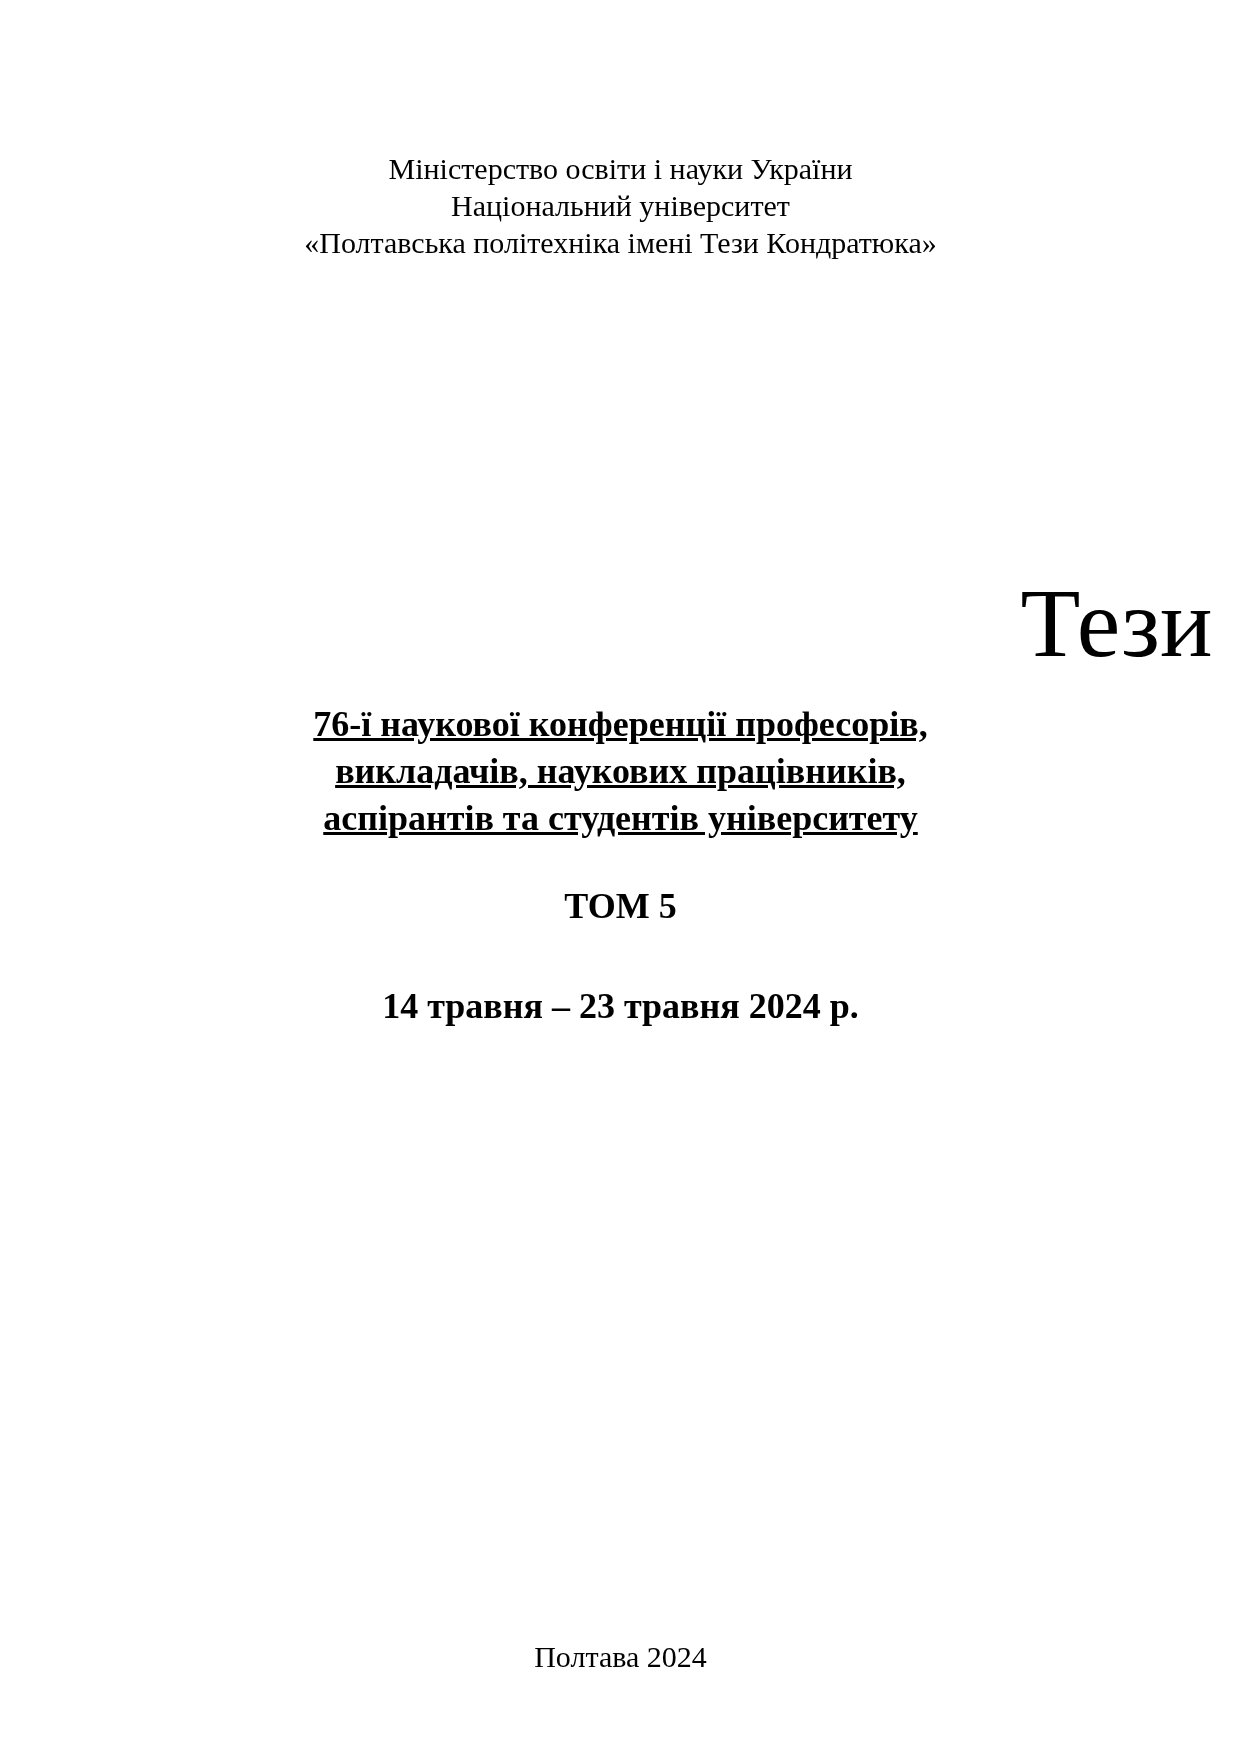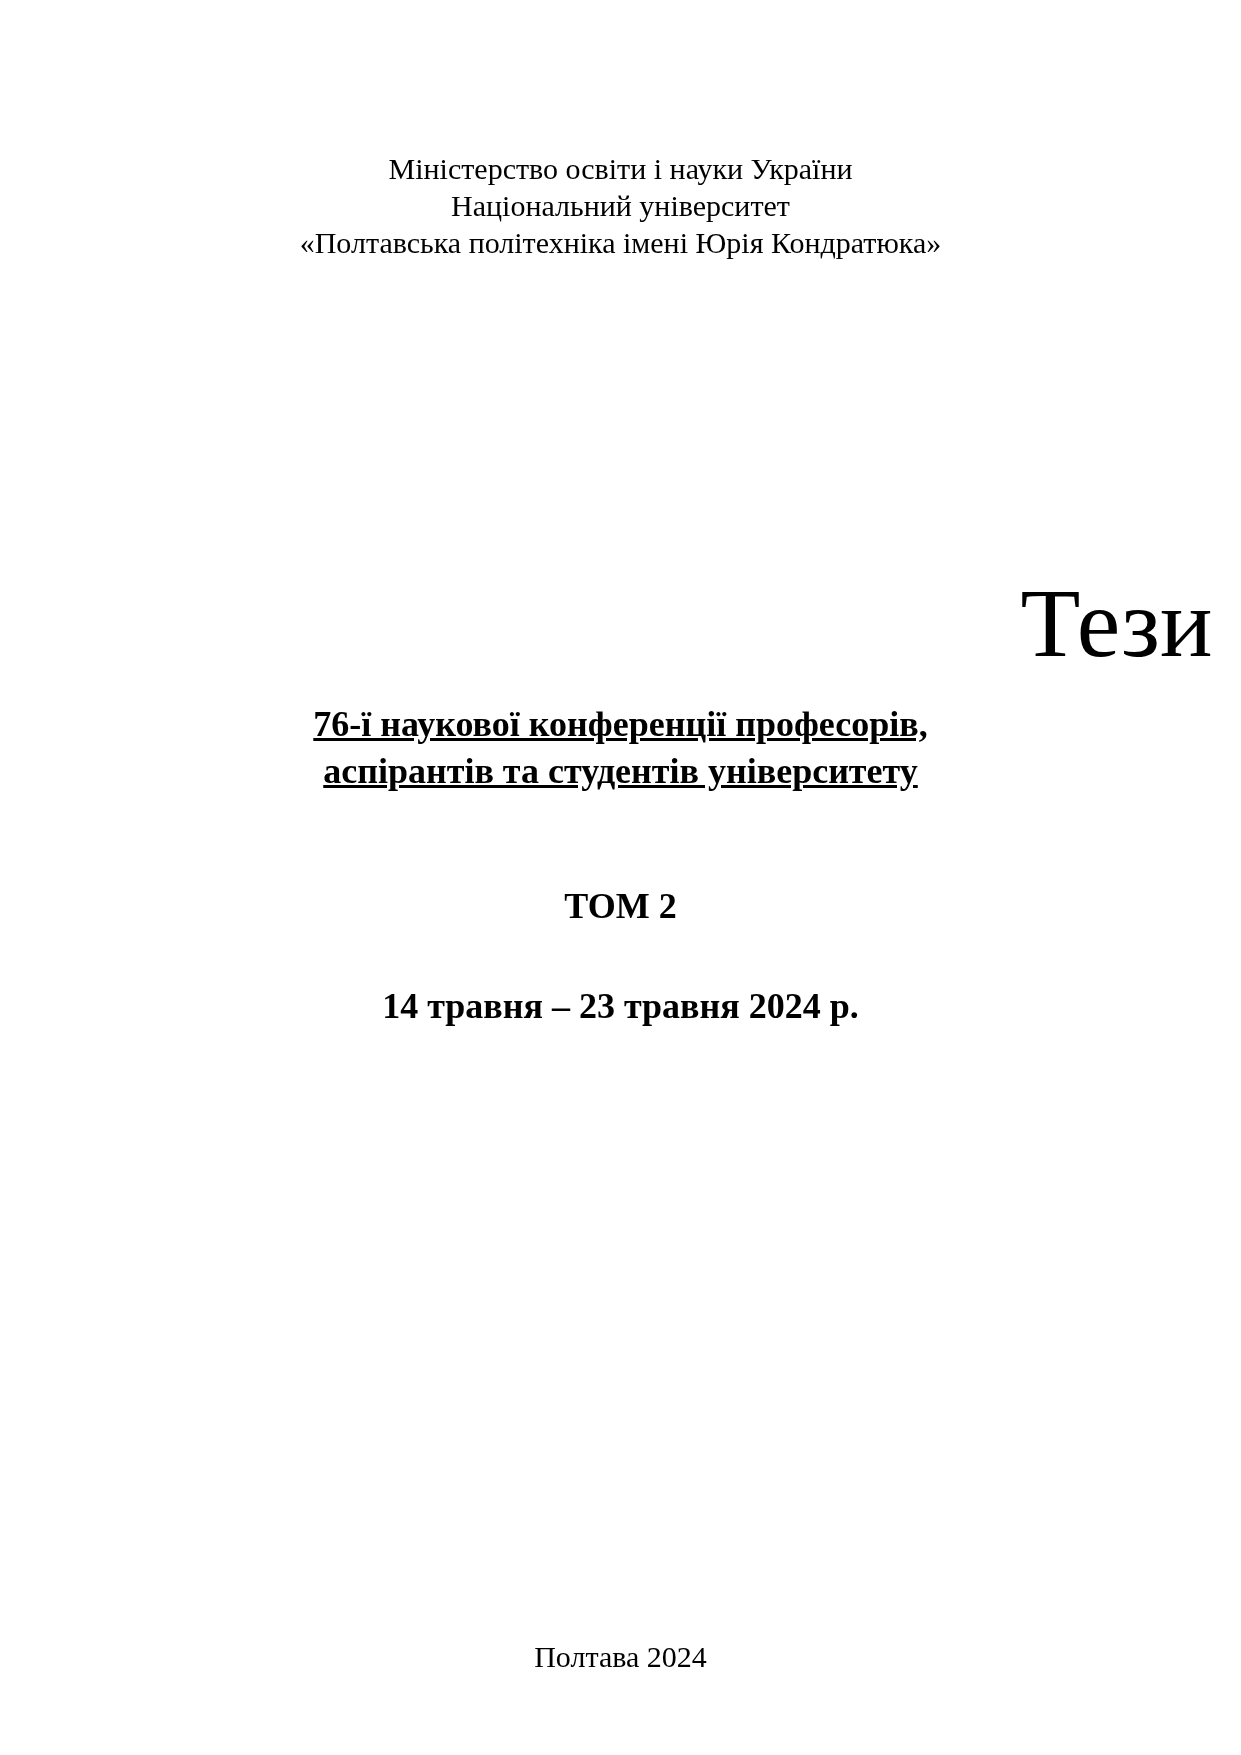--- a/index.html
+++ b/index.html
@@ -65,29 +65,30 @@
   }
 </style>
 </head>
 <body>
 
 <div class="page">
 
   <div class="centered-block header-block">
     <div>Міністерство освіти і науки України</div>
     <div>Національний університет</div>
-    <div>«Полтавська політехніка імені Юрія Кондратюка»</div>
+    <div>«Полтавська політехніка імені Тези Кондратюка»</div>
   </div>
 
   <h1 class="centered-block main-title">Тези</h1>
 
   <div class="centered-block subtitle-block">
     <div>76-ї наукової конференції професорів,</div>
+    <div>викладачів, наукових працівників,</div>
     <div>аспірантів та студентів університету</div>
   </div>
 
-  <div class="centered-block volume-line">ТОМ 2</div>
+  <div class="centered-block volume-line">ТОМ 5</div>
 
   <div class="centered-block date-line">14 травня – 23 травня 2024 р.</div>
 
   <div class="centered-block footer-line">Полтава 2024</div>
 
 </div>
 
 </body></html>

